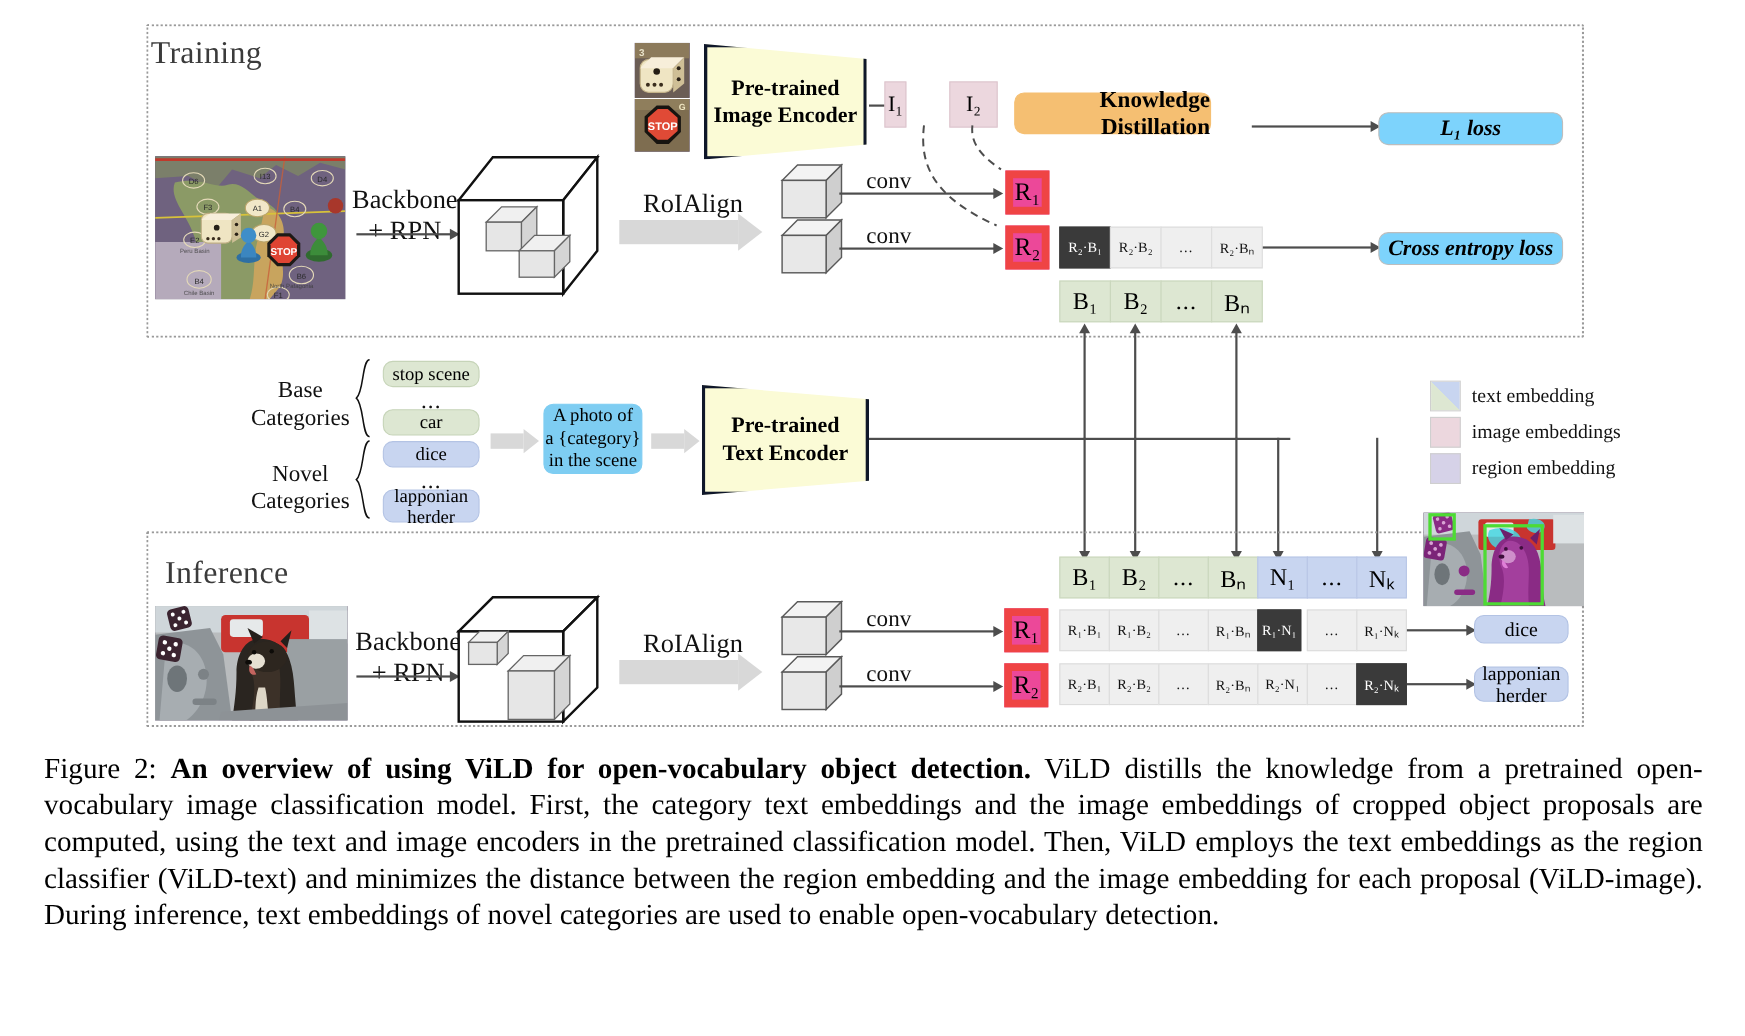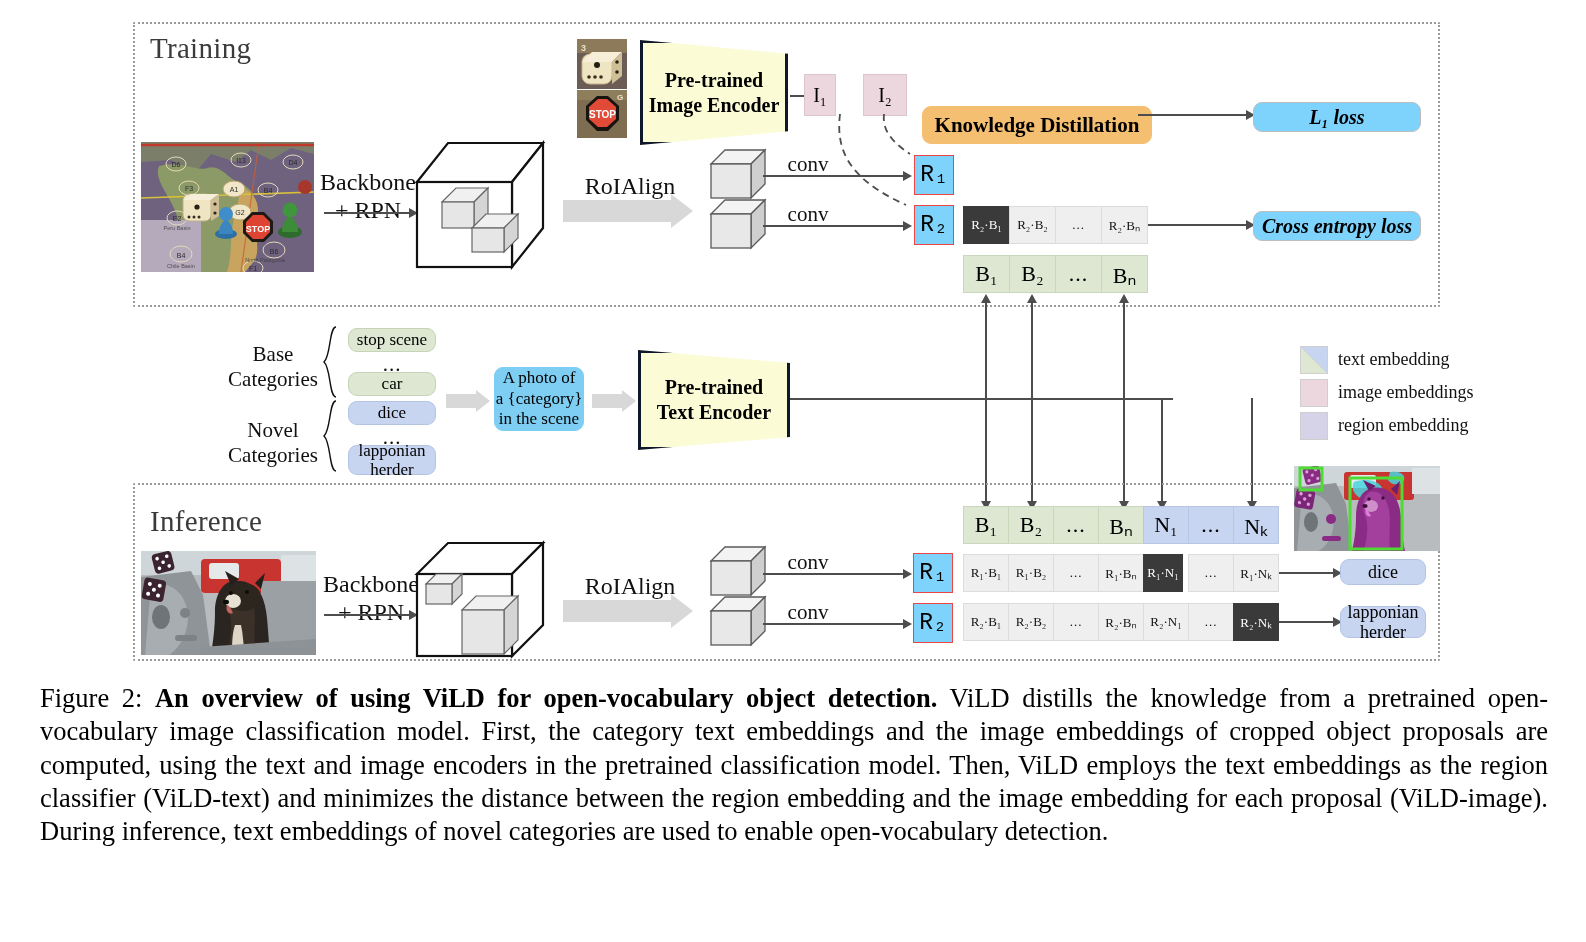--- a/index.html
+++ b/index.html
@@ -29,21 +29,21 @@
   .loss{background:#7dd3fc;border:1.5px solid #bdbdbd;font-weight:bold;font-style:italic;font-size:20px;}
   .prompt{background:#7ecdf2;border:1px solid #7ecdf2;font-size:17px;line-height:1.22;}
   .cat-base{background:#dde7d2;border:1px solid #c6d4b8;font-size:17px;}
   .cat-novel{background:#c8d5f0;border:1px solid #b3c3e4;font-size:17px;}
   .outbox{background:#c8d5f0;border:1px solid #b3c3e4;font-size:18px;line-height:1.15;}
 
   
   .cell{position:absolute;box-sizing:border-box;display:flex;align-items:center;justify-content:center;
         font-family:"Liberation Serif",serif;}
   .cell-img{background:#ecd7de;border:1px solid #ddc5ce;font-size:20px;}
-  .cell-reg{background:#7dd3fc;border:1px solid #ef4444;font-size:23px;font-family:Liberation Mono, monospace;}
+  .cell-reg{background:#ec4899;border:7px solid #ef4444;font-size:23px;}
   .cell-base{background:#dde7d2;border:1px solid #cad7bd;font-size:22px;}
   .cell-novel{background:#c8d5f0;border:1px solid #b8c6e6;font-size:22px;}
   .cell-score{background:#efefef;border:1px solid #dcdcdc;font-size:13px;color:#111;}
   .cell-score.hl{background:#3a3a3a;border:1px solid #3a3a3a;color:#fff;}
 
   
   .aline{position:absolute;background:#4d4d4d;}
   .ah-r{position:absolute;width:0;height:0;border-top:5px solid transparent;border-bottom:5px solid transparent;border-left:9px solid #4d4d4d;}
   .ah-u{position:absolute;width:0;height:0;border-left:5px solid transparent;border-right:5px solid transparent;border-bottom:9px solid #4d4d4d;}
   .ah-d{position:absolute;width:0;height:0;border-left:5px solid transparent;border-right:5px solid transparent;border-top:9px solid #4d4d4d;}
@@ -75,21 +75,21 @@
            font-size:26.5px;line-height:1.255;text-align:justify;color:#000;}
   #caption b{font-weight:bold;}
   .ellip{letter-spacing:1px;}
 </style>
 </head>
 <body>
 
 <div id="stage">
 
   <div class="abs dotted-box" style="left:133px;top:22px;width:1307px;height:285px;"></div>
-  <div class="abs section-title" style="left:150px;top:32px;">Training</div>
+  <div class="abs section-title" style="left:137px;top:32px;">Training</div>
 
   <div class="photo" style="left:141px;top:142px;width:173px;height:130px;">
     <svg width="173" height="130" viewBox="0 0 173 130">
       <rect width="173" height="130" fill="#6f627f"></rect>
       <path d="M0 20 L30 18 L55 30 L70 12 L95 20 L110 8 L130 18 L150 6 L173 12 L173 0 L0 0 Z" fill="#7b7f6a"></path>
       <path d="M18 24 C40 18 55 30 66 26 C80 22 88 38 100 42 C112 46 118 60 112 72 C108 84 118 96 112 110 C106 122 96 128 90 130 L60 130 C55 110 40 92 36 74 C30 54 12 38 18 24 Z" fill="#8b9a66"></path>
       <path d="M100 46 C112 48 120 62 116 76 C112 92 120 104 114 118 L104 130 L86 130 C92 112 88 92 94 74 Z" fill="#c8a45e"></path>
       <rect x="0" y="78" width="60" height="52" fill="#b5aabb"></rect>
       <line x1="0" y1="56" x2="173" y2="50" stroke="#d8c23a" stroke-width="1.6"></line>
       <line x1="118" y1="0" x2="100" y2="130" stroke="#c8603a" stroke-width="1.2" opacity=".8"></line>
@@ -233,21 +233,21 @@
 
   <div class="abs trap left" style="left:640px;top:40px;width:148px;height:105px;">
     <div class="trap-text">
       <span style="white-space:pre-line;">Pre-trained
 Image Encoder</span>
     </div>
   </div>
   <div class="aline" style="left:790px;top:95px;width:24px;height:1.6px;"></div>
   <div class="ah-r" style="left:812px;top:91px;"></div>
 
-  <div class="cell cell-img" style="left:804px;top:74px;width:32px;height:42px;text-align:right;">
+  <div class="cell cell-img" style="left:804px;top:74px;width:20px;height:42px;text-align:right;">
     <span>I₁</span>
   </div>
   <div class="cell cell-img" style="left:863px;top:74px;width:44px;height:42px;">
     <span>I₂</span>
   </div>
 
   <svg class="abs" style="left:820px;top:112px;width:120px;height:115px;" width="120" height="115" viewBox="0 0 120 115">
     <path d="M20 2 C16 36 26 66 86 93" fill="none" stroke="#4d4d4d" stroke-width="1.8" stroke-dasharray="7,5"></path>
     <path d="M64 2 C62 18 72 30 90 42" fill="none" stroke="#4d4d4d" stroke-width="1.8" stroke-dasharray="7,5"></path>
   </svg>
@@ -275,21 +275,21 @@
   <div class="aline" style="left:763px;top:225px;width:142px;height:1.6px;"></div>
   <div class="ah-r" style="left:903px;top:221px;"></div>
 
   <div class="cell cell-reg" style="left:914px;top:155px;width:40px;height:40px;">
     <span>R₁</span>
   </div>
   <div class="cell cell-reg" style="left:914px;top:205px;width:40px;height:40px;">
     <span>R₂</span>
   </div>
 
-  <div class="abs rbox kd" style="left:922px;top:106px;width:230px;height:38px;">Knowledge Distillation</div>
+  <div class="abs rbox kd" style="left:922px;top:84px;width:179px;height:38px;text-align:right;">Knowledge Distillation</div>
   <div class="aline" style="left:1138px;top:114px;width:110px;height:1.6px;"></div>
   <div class="ah-r" style="left:1246px;top:110px;"></div>
   <div class="abs rbox loss" style="left:1253px;top:102px;width:168px;height:30px;">L₁ loss</div>
 
   <div class="cell cell-score hl" style="left:963px;top:206px;width:47px;height:38px;">
       <span>R₂·B₁</span>
     </div>
   <div class="cell cell-score" style="left:1009px;top:206px;width:47px;height:38px;">
       <span>R₂·B₂</span>
     </div>

